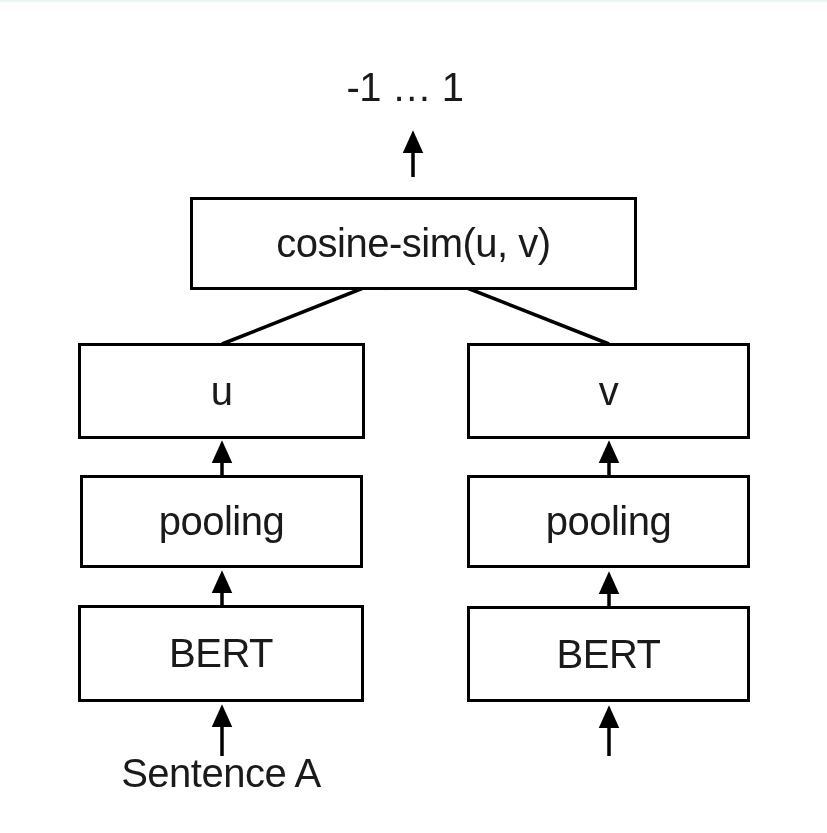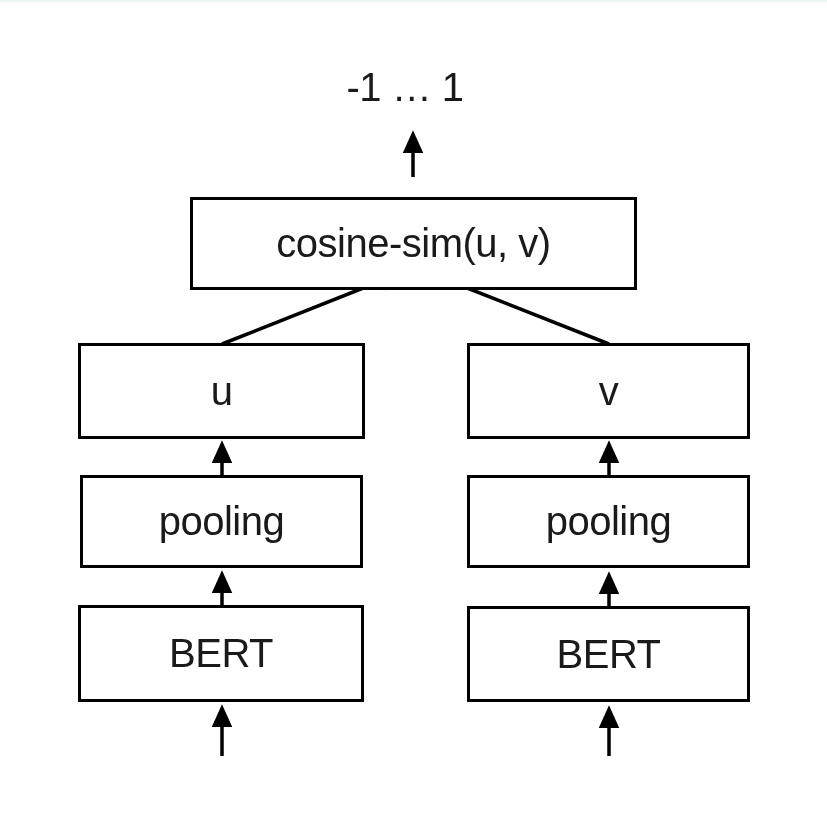--- a/index.html
+++ b/index.html
@@ -115,14 +115,15 @@
     <span>pooling</span>
   </div>
 
   <div class="box box-bert-l">
     <span>BERT</span>
   </div>
   <div class="box box-bert-r">
     <span>BERT</span>
   </div>
 
+  <div class="label label-sentence-a">Sentence A</div>
 
 </div>
 
 </body></html>

